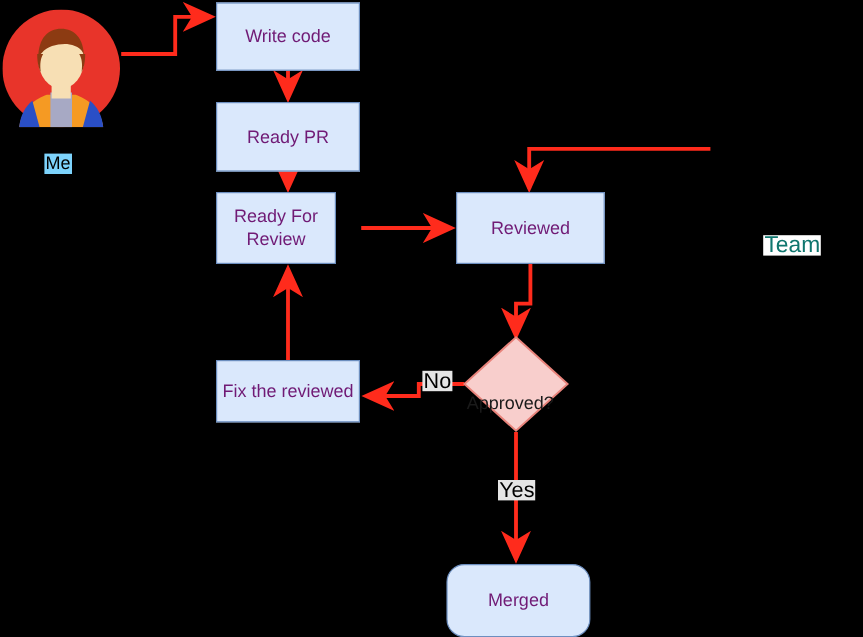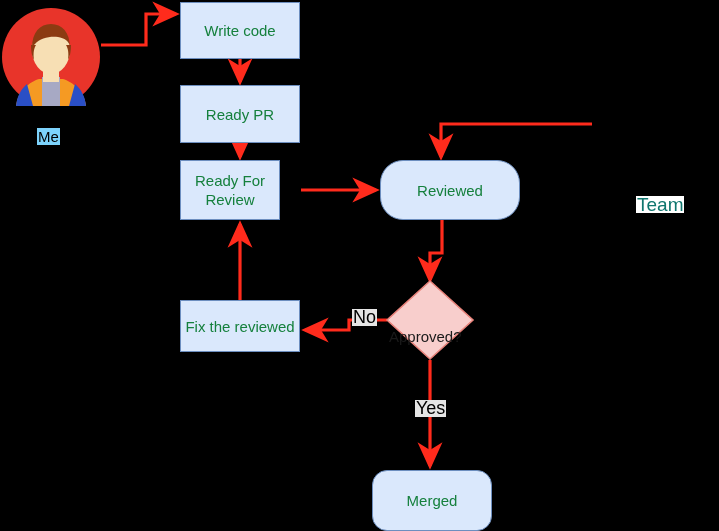--- a/index.html
+++ b/index.html
@@ -24,21 +24,21 @@
     left: 0;
     top: 0;
     width: 719px;
     height: 531px;
   }
   .node-box {
     position: absolute;
     box-sizing: border-box;
     background: #dae8fc;
     border: 1px solid #6c8ebf;
-    color: #15803d;
+    color: #701a75;
     font-size: 15px;
     line-height: 19px;
     display: flex;
     align-items: center;
     justify-content: center;
     text-align: center;
     white-space: pre-line;
   }
   .edge-label {
     position: absolute;
@@ -143,21 +143,21 @@
 
   <div class="pool-label" style="left:636px; top:196px;">Team</div>
 
   <div class="node-box" style="left:180px; top:2px; width:120px; height:57px;">Write code</div>
 
   <div class="node-box" style="left:180px; top:85px; width:120px; height:58px;">Ready PR</div>
 
   <div class="node-box" style="left:180px; top:160px; width:100px; height:60px;">Ready For
 Review</div>
 
-  <div class="node-box" style="left:380px; top:160px; width:140px; height:60px;border-radius:23px;">Reviewed</div>
+  <div class="node-box" style="left:380px; top:160px; width:124px; height:60px;">Reviewed</div>
 
   <div class="node-box" style="left:180px; top:300px; width:120px; height:52px;">Fix the reviewed</div>
 
   <div class="node-box" style="left:372px; top:470px; width:120px; height:61px;border-radius:15px;">Merged</div>
 
   <div class="diamond-label" style="left:389px; top:312px;">Approved?</div>
 
   <div class="edge-label" style="left:352px; top:309px;">No</div>
 
   <div class="edge-label" style="left:415px; top:400px;">Yes</div>

